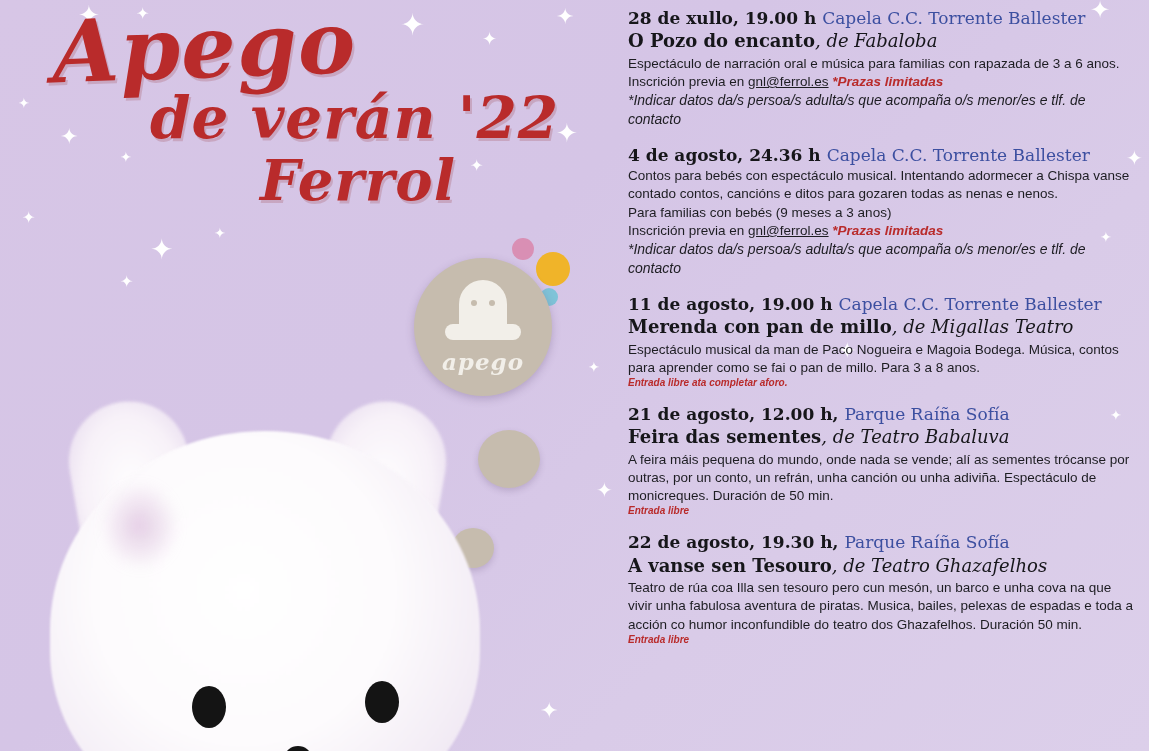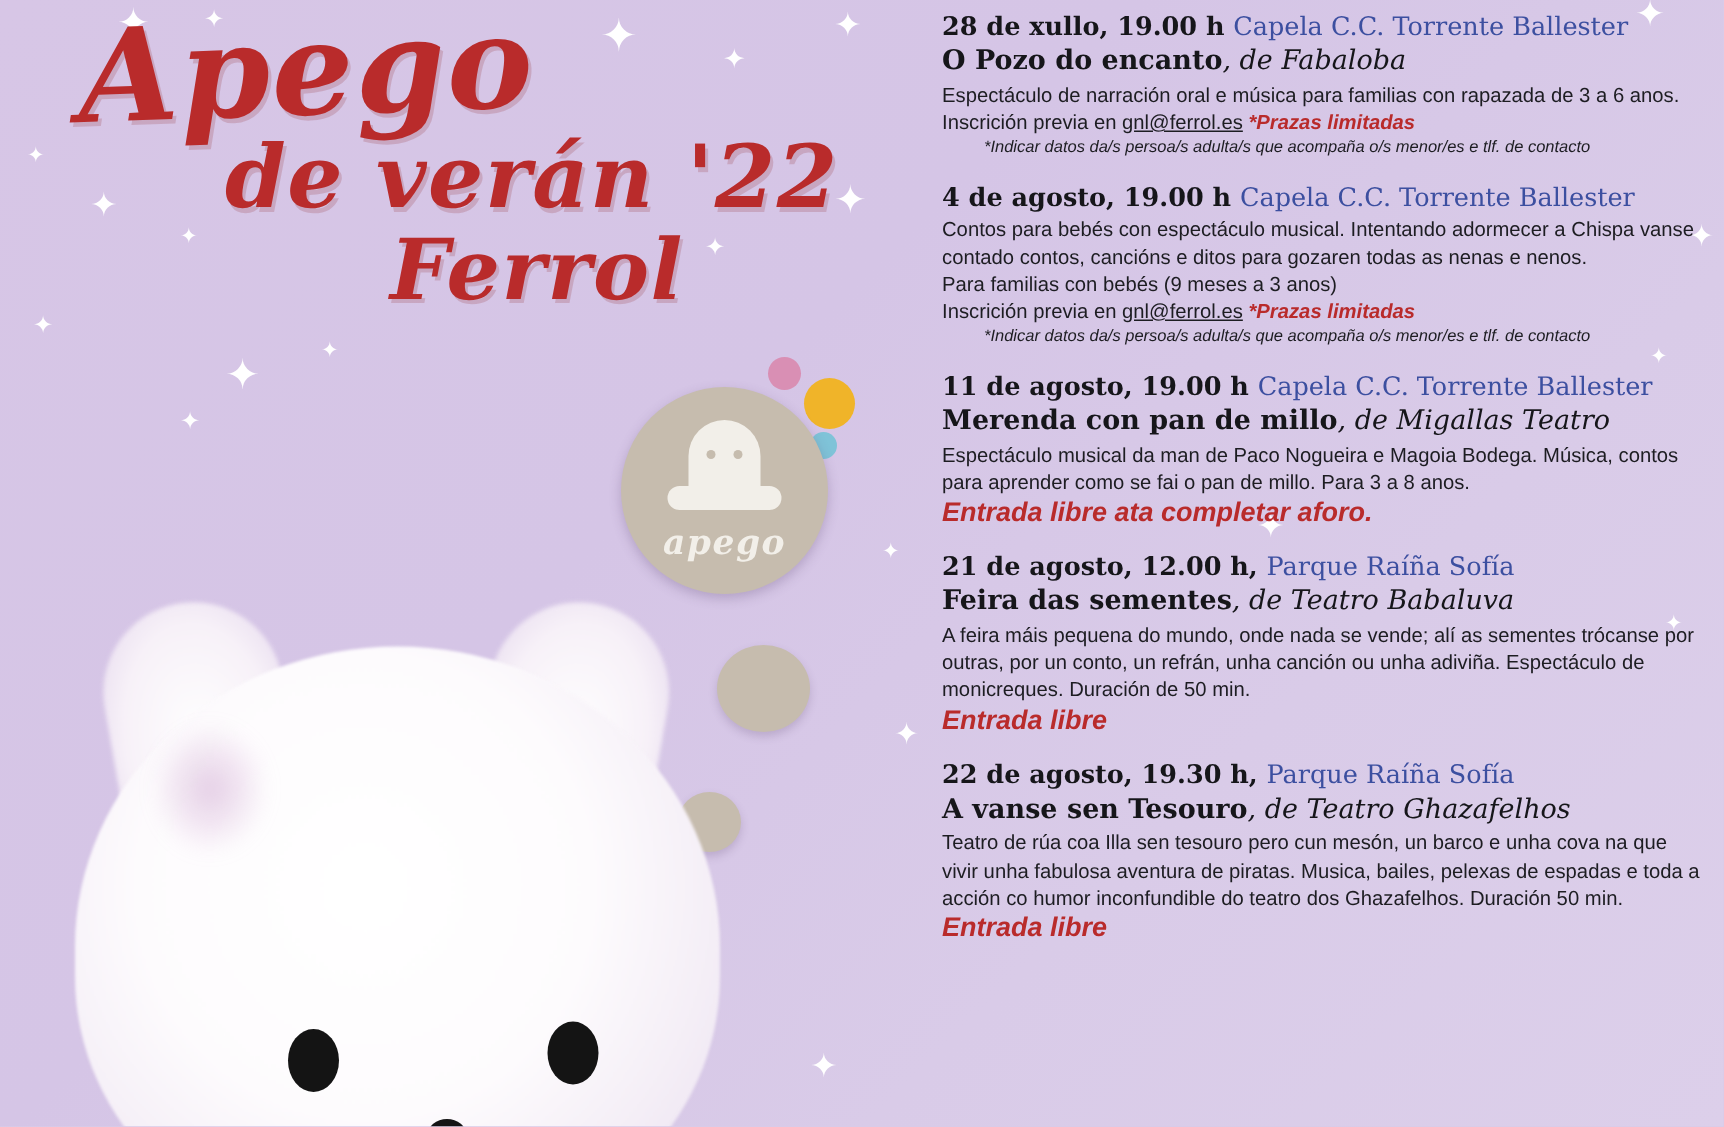--- a/index.html
+++ b/index.html
@@ -226,31 +226,30 @@
   .desc .link {
     color: #1d1d22;
     text-decoration: underline;
   }
   .limited {
     color: #b92b2b;
     font-style: italic;
     font-weight: bold;
   }
   .note {
-    font-size: 11px;
+    font-size: 14px;
     font-style: italic;
     color: #1d1d22;
     line-height: 1.35;
-    margin-left: 28px;
   }
   .free {
     color: #b92b2b;
     font-style: italic;
     font-weight: bold;
-    font-size: 18px;
+    font-size: 10px;
   }
 </style>
 </head>
 <body>
 
 <div class="poster">
 
   <div class="left-panel">
 
     <div class="star" style="left:78px;  top:2px;   font-size:26px;">✦</div>
@@ -320,21 +319,21 @@
       </div>
       <div class="desc">Espectáculo de narración oral e música para familias con rapazada de 3 a 6 anos.</div>
       <div class="desc">
         <span>Inscrición previa en </span><a class="link" href="#">gnl@ferrol.es</a><span class="limited"> *Prazas limitadas</span>
       </div>
       <div class="note">*Indicar datos da/s persoa/s adulta/s que acompaña o/s menor/es e tlf. de contacto</div>
     </div>
 
     <div class="event">
       <div class="event-head">
-        <span>4 de agosto, 19.00 h</span>
+        <span>4 de agosto, 24.36 h</span>
         <span class="venue">Capela C.C. Torrente Ballester</span>
       </div>
       <div class="desc">Contos para bebés con espectáculo musical. Intentando adormecer a Chispa vanse contado contos, cancións e ditos para gozaren todas as nenas e nenos.</div>
       <div class="desc">Para familias con bebés (9 meses a 3 anos)</div>
       <div class="desc">
         <span>Inscrición previa en </span><a class="link" href="#">gnl@ferrol.es</a><span class="limited"> *Prazas limitadas</span>
       </div>
       <div class="note">*Indicar datos da/s persoa/s adulta/s que acompaña o/s menor/es e tlf. de contacto</div>
     </div>
 

